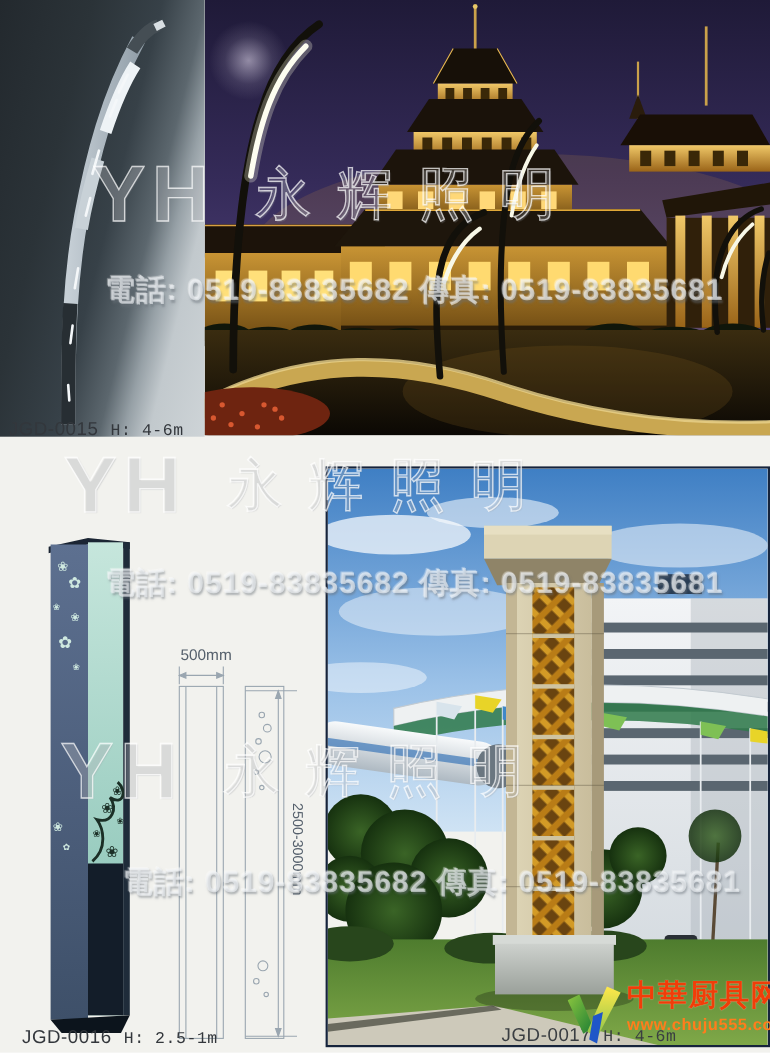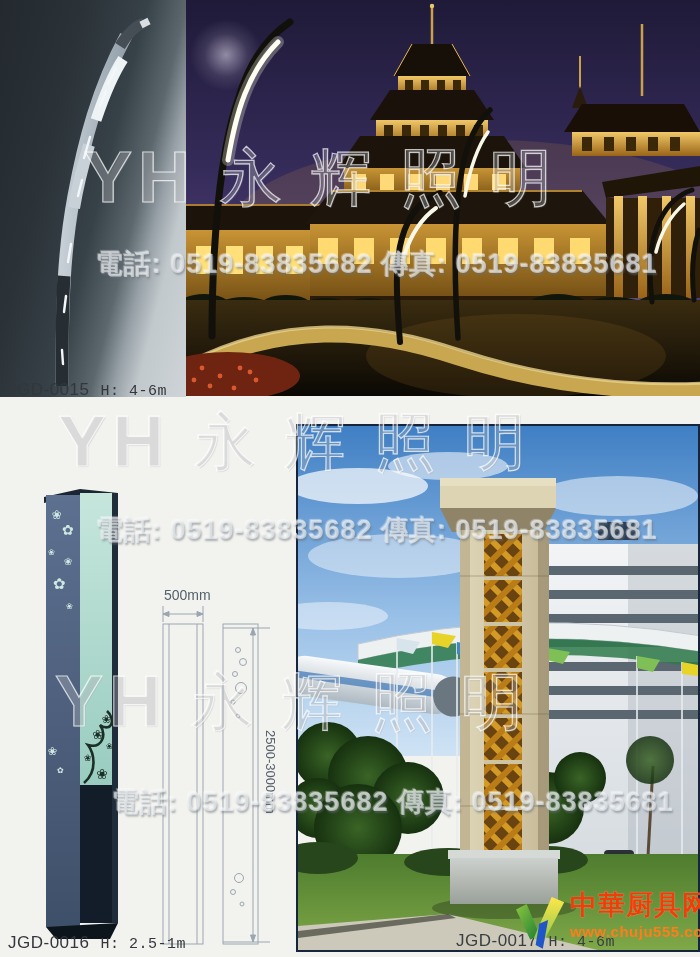--- a/index.html
+++ b/index.html
@@ -18,29 +18,29 @@
   .techdraw text{font-family:"Liberation Sans",sans-serif;fill:#55606c;}
   
   .photo-day{position:absolute;left:296px;top:424px;width:404px;height:528px;z-index:1;
     border:2px solid #16243c;box-sizing:border-box;overflow:hidden;}
   
   .plabel{position:absolute;z-index:6;display:flex;align-items:baseline;gap:11px;
     color:#33373c;white-space:nowrap;}
   .plabel .code{font-size:17px;letter-spacing:.5px;}
   .plabel .hgt{font-size:15px;letter-spacing:.5px;font-family:Liberation Mono, monospace;}
   .plabel-1{left:8px;top:380px;}
-  .plabel-2{left:8px;top:933px;align-items:flex-end;}
+  .plabel-2{left:20px;top:933px;align-items:flex-end;}
   .plabel-3{left:456px;top:931px;color:#3a3e42;gap:11px;}
   
-  .wm-big{position:absolute;z-index:5;display:flex;gap:24px;
+  .wm-big{position:absolute;z-index:5;display:flex;align-items:center;gap:36px;
     pointer-events:none;white-space:nowrap;
     color:rgba(255,255,255,.10);-webkit-text-stroke:1.2px rgba(255,255,255,.72);
     text-shadow:1px 1px 1px rgba(145,150,156,.30);}
   .wm-big .mono{font-size:72px;font-weight:bold;letter-spacing:6px;}
-  .wm-big .cn{font-size:62px;letter-spacing:.45em;}
+  .wm-big .cn{font-size:51px;letter-spacing:.45em;}
   .wm-a{left:84px;top:136px;}
   .wm-c{left:58px;top:400px;}
   .wm-e{left:55px;top:660px;}
   .wm-tel{position:absolute;z-index:5;pointer-events:none;white-space:nowrap;
     font-size:27px;font-weight:bold;letter-spacing:1px;
     color:rgba(242,245,248,.60);
     text-shadow:1px 2px 2px rgba(104,111,120,.50),-1px -1px 1px rgba(255,255,255,.45);}
   .wm-b{left:96px;top:246px;}
   .wm-d{left:96px;top:512px;}
   .wm-f{left:112px;top:784px;}

